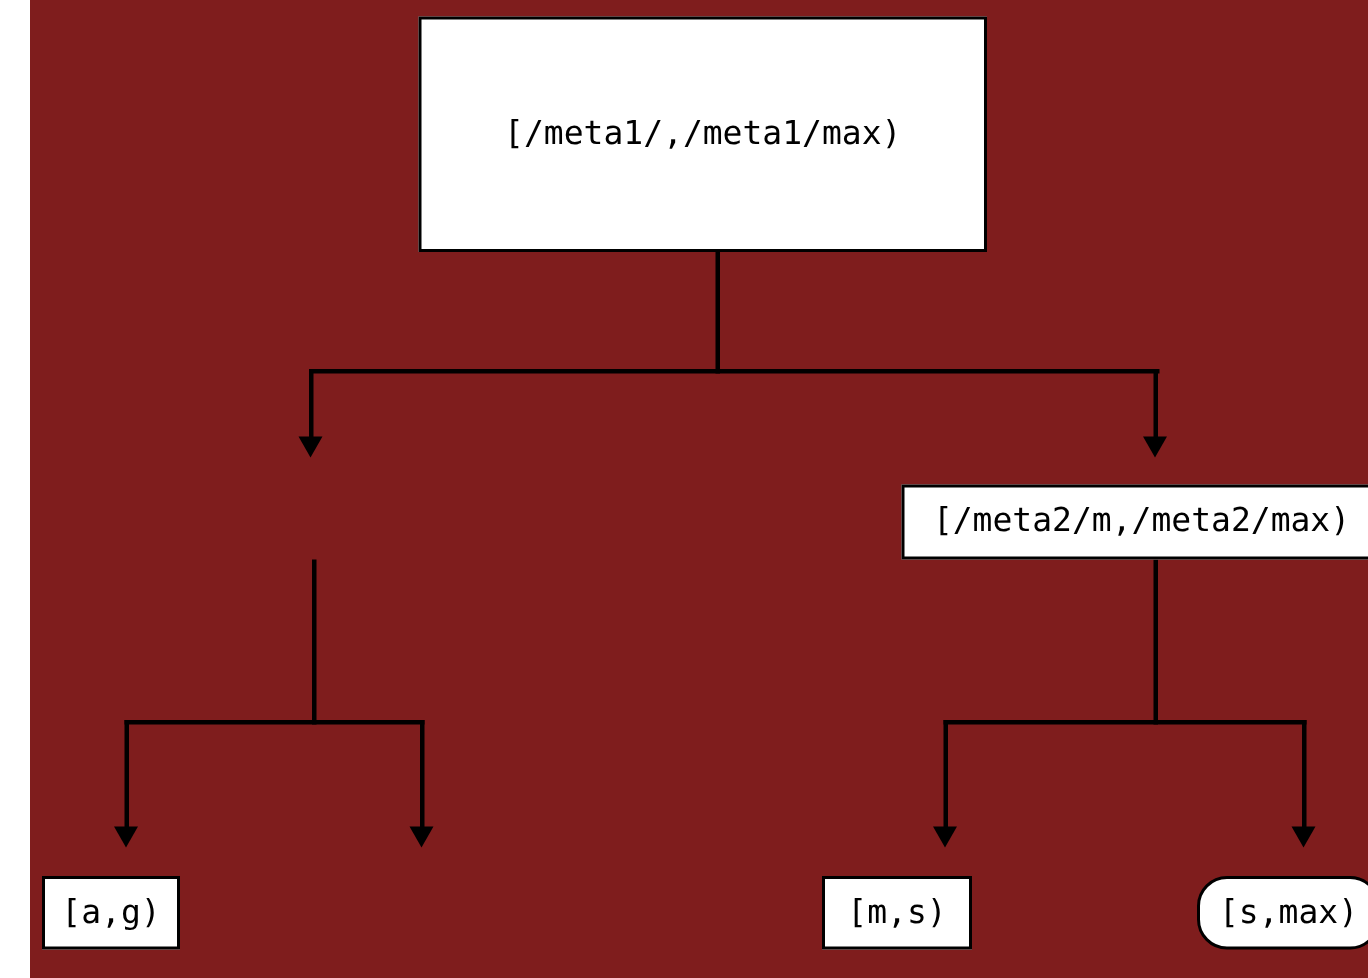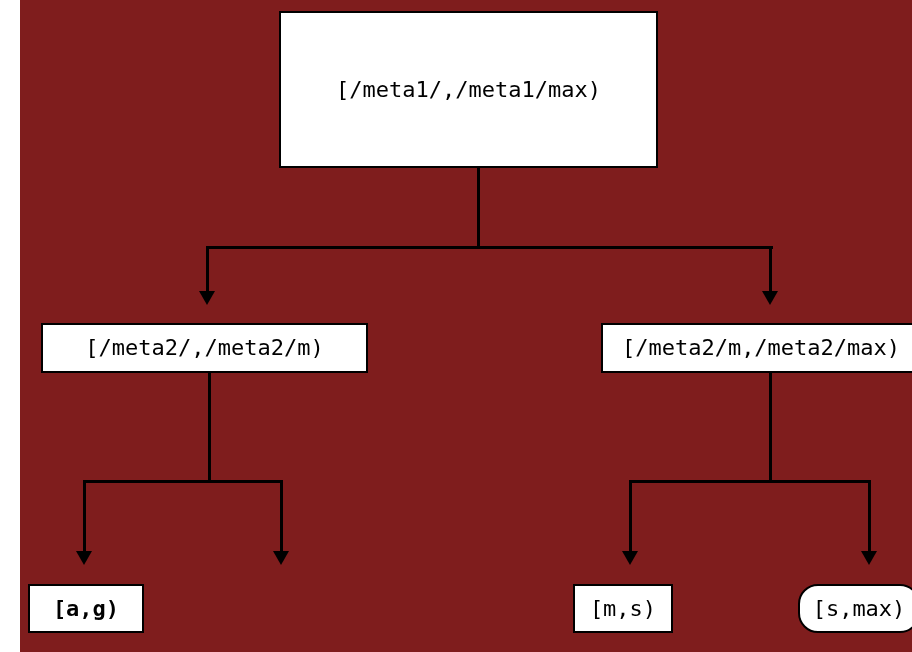--- a/index.html
+++ b/index.html
@@ -61,23 +61,23 @@
   }
   #node-mid-left .node-label,
   #node-mid-right .node-label { font-size: 22px; }
 
   
   .leaf {
     top: 584px;
     height: 49px;
   }
   .leaf .node-label { font-size: 22px; }
-  #node-leaf-ag   { left: 8px;   width: 116px; font-weight: bold; }
+  #node-leaf-ag   { left: 8px;   width: 92px; }
   #node-leaf-gm   { left: 205px; width: 100px; }
-  #node-leaf-ms   { left: 553px; width: 100px; }
+  #node-leaf-ms   { left: 528px; width: 100px; }
   #node-leaf-smax { left: 778px; width: 122px; border-radius: 20px; }
 
   
   .conn {
     position: absolute;
     background: #000000;
   }
   .conn-v { width: 3px; }
   .conn-h { height: 3px; }
 
@@ -140,23 +140,20 @@
   <div class="conn conn-h" id="conn-midright-bar"></div>
   <div class="conn conn-v" id="conn-midright-drop-a"></div>
   <div class="conn conn-v" id="conn-midright-drop-b"></div>
   <div class="arrowhead" id="arrow-to-leaf-ms"></div>
   <div class="arrowhead" id="arrow-to-leaf-smax"></div>
 
   <div class="node" id="node-root">
     <span class="node-label">[/meta1/,/meta1/max)</span>
   </div>
 
-  <div class="node" id="node-mid-left">
-    <span class="node-label">[/meta2/,/meta2/m)</span>
-  </div>
 
   <div class="node" id="node-mid-right">
     <span class="node-label">[/meta2/m,/meta2/max)</span>
   </div>
 
   <div class="node leaf" id="node-leaf-ag">
     <span class="node-label">[a,g)</span>
   </div>
 
 

